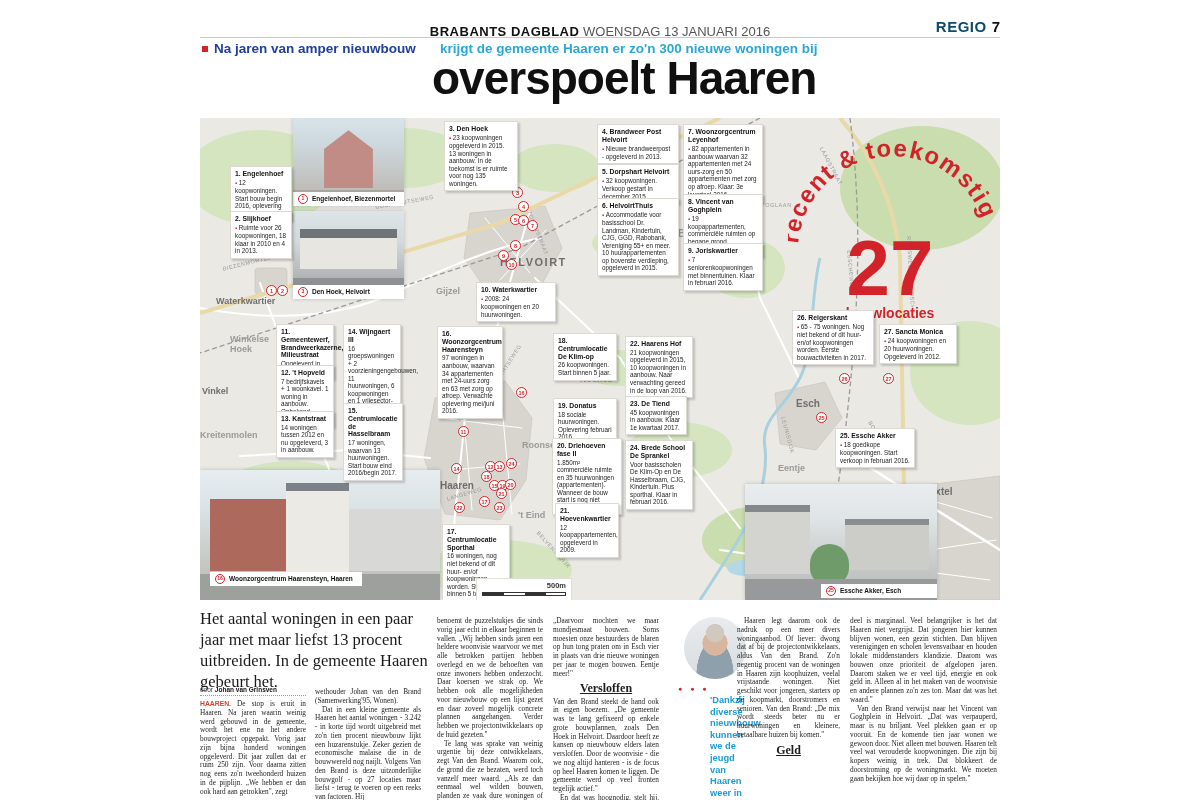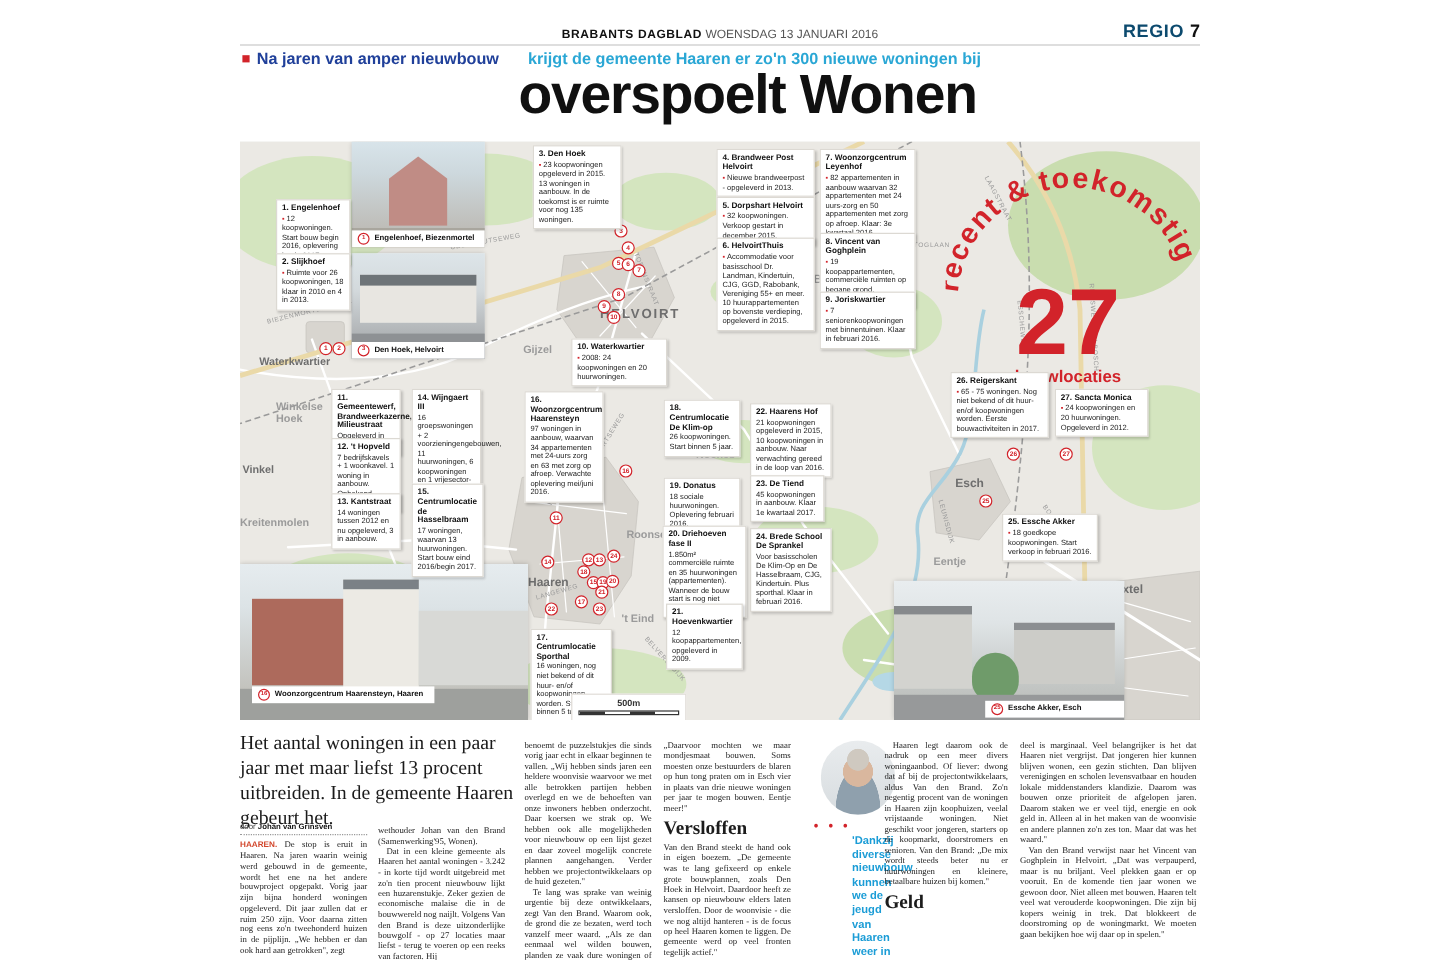--- a/index.html
+++ b/index.html
@@ -1,21 +1,21 @@
 <!DOCTYPE html>
 <html><head>
 <meta charset="utf-8">
 <style>
   * { box-sizing: border-box; margin: 0; padding: 0; }
   body { width:1200px; height:800px; background:#fdfdfc; font-family:"Liberation Sans",sans-serif; overflow:hidden; }
   .page { position:relative; width:1200px; height:800px; background:#fff; }
   .content { position:absolute; left:200px; top:0; width:800px; height:800px; }
 
   
-  .masthead { position:absolute; top:24px; left:0; width:800px; text-align:center; font-size:10px; color:#555; }
+  .masthead { position:absolute; top:24px; left:0; width:800px; text-align:center; font-size:13px; color:#555; }
   .masthead b { color:#111; letter-spacing:.5px; }
   .pagecorner { position:absolute; top:18px; right:0; font-size:15px; font-weight:bold; }
   .pagecorner .regio { color:#0c4a6e; letter-spacing:.5px; }
   .pagecorner .num { color:#111; margin-left:5px; }
   .top-rule { position:absolute; top:37px; left:0; width:800px; height:1px; background:#c9c9c9; }
 
   
   .kicker { position:absolute; top:41px; left:0; width:800px; height:16px; font-size:13.5px; font-weight:bold; }
   .kicker .bullet { display:inline-block; width:6px; height:6px; background:#d2232a; margin:0 6px 1px 2px; }
   .kicker .k1 { color:#20409a; }
@@ -39,31 +39,31 @@
   .loc p { font-size:6.3px; line-height:1.2; color:#222; }
   .loc p.b::before { content:"▪ "; color:#d2232a; font-size:6px; }
 
   .photo { position:absolute; overflow:hidden; z-index:3; box-shadow:0 0 4px rgba(0,0,0,.2); }
   .pshape { position:absolute; }
   .pcap { position:absolute; background:#fff; display:flex; align-items:center; gap:4px; padding:2px 5px; font-size:6.5px; font-weight:bold; color:#111; z-index:6; line-height:1.15; }
   .pcap .cnum { flex:0 0 auto; width:10px; height:10px; border:1.5px solid #d2232a; border-radius:50%; color:#d2232a; font-size:5px; font-weight:bold; display:flex; align-items:center; justify-content:center; background:#fff; }
 
   .badge { position:absolute; left:588px; top:14px; width:212px; height:212px; z-index:2; }
   .scalebar { position:absolute; left:276px; top:460px; background:#fff; border:1px solid #e0ddd7; padding:2px 5px 4px; z-index:5; }
-  .scalebar .stxt { font-size:7.5px; font-weight:bold; color:#333; text-align:center; margin-bottom:2px; }
+  .scalebar .stxt { font-size:7.5px; font-weight:bold; color:#333; text-align:right; margin-bottom:2px; }
   .scalebar .sbar { width:84px; height:4px; border:1px solid #333; background:repeating-linear-gradient(90deg,#333 0 21px,#fff 21px 42px); }
 
   
   .article { position:absolute; top:600px; left:0; width:800px; height:200px; font-family:"Liberation Serif",serif; }
   .intro { position:absolute; left:0; top:8px; width:228px; font-size:16.5px; line-height:1.28; color:#1a1a1a; }
   .byline { position:absolute; left:0; top:86px; width:106px; font-family:"Liberation Sans",sans-serif; font-size:6.5px; color:#444; border-bottom:1px dotted #999; padding-bottom:2px; }
   .byline b { color:#111; }
   .col { position:absolute; font-size:7.3px; line-height:1.2; color:#1c1c1c; text-align:justify; }
   .col p.ind { text-indent:7px; }
-  .col h3 { font-size:16px; font-weight:bold; margin:3px 0 2px; text-align:left; }
+  .col h3 { font-size:12px; font-weight:bold; margin:3px 0 2px; text-align:center;text-decoration:underline; }
   .dateline { font-family:"Liberation Sans",sans-serif; font-weight:bold; color:#d2452a; font-size:6.8px; }
   .c1 { left:0; top:100px; width:106px; height:95px; }
   .c2 { left:115px; top:88px; width:106px; height:107px; }
   .c3 { left:237px; top:17px; width:106px; height:178px; }
   .c4 { left:353px; top:17px; width:106px; height:178px; }
   .c5 { left:537px; top:17px; width:103px; height:178px; }
   .c6 { left:650px; top:17px; width:147px; height:178px; }
 
   .quotebox { position:absolute; left:478px; top:17px; width:74px; height:178px; font-family:"Liberation Sans",sans-serif; }
   .qphoto { width:62px; height:62px; border-radius:50%; margin:0 auto;
@@ -90,21 +90,21 @@
     <span class="regio">REGIO</span><span class="num">7</span>
   </div>
   <div class="top-rule"></div>
 
   <div class="kicker">
     <span class="bullet"></span><span class="k1">Na jaren van amper nieuwbouw</span>
     <span class="k2">krijgt de gemeente Haaren er zo'n 300 nieuwe woningen bij</span>
   </div>
 
   <div class="headline">
-    <span class="h2">overspoelt Wonen</span>
+    <span class="h2">overspoelt Haaren</span>
   </div>
 
   <div class="map">
     <svg class="base" width="800" height="482" viewBox="0 0 800 482">
       <rect width="800" height="482" fill="#ebe9e4"></rect>
       <g fill="#d4e5bf">
         <ellipse cx="60" cy="60" rx="75" ry="48"></ellipse>
             <ellipse cx="205" cy="40" rx="60" ry="30"></ellipse>
         <ellipse cx="355" cy="50" rx="45" ry="24"></ellipse>
             <ellipse cx="430" cy="125" rx="38" ry="18"></ellipse>

